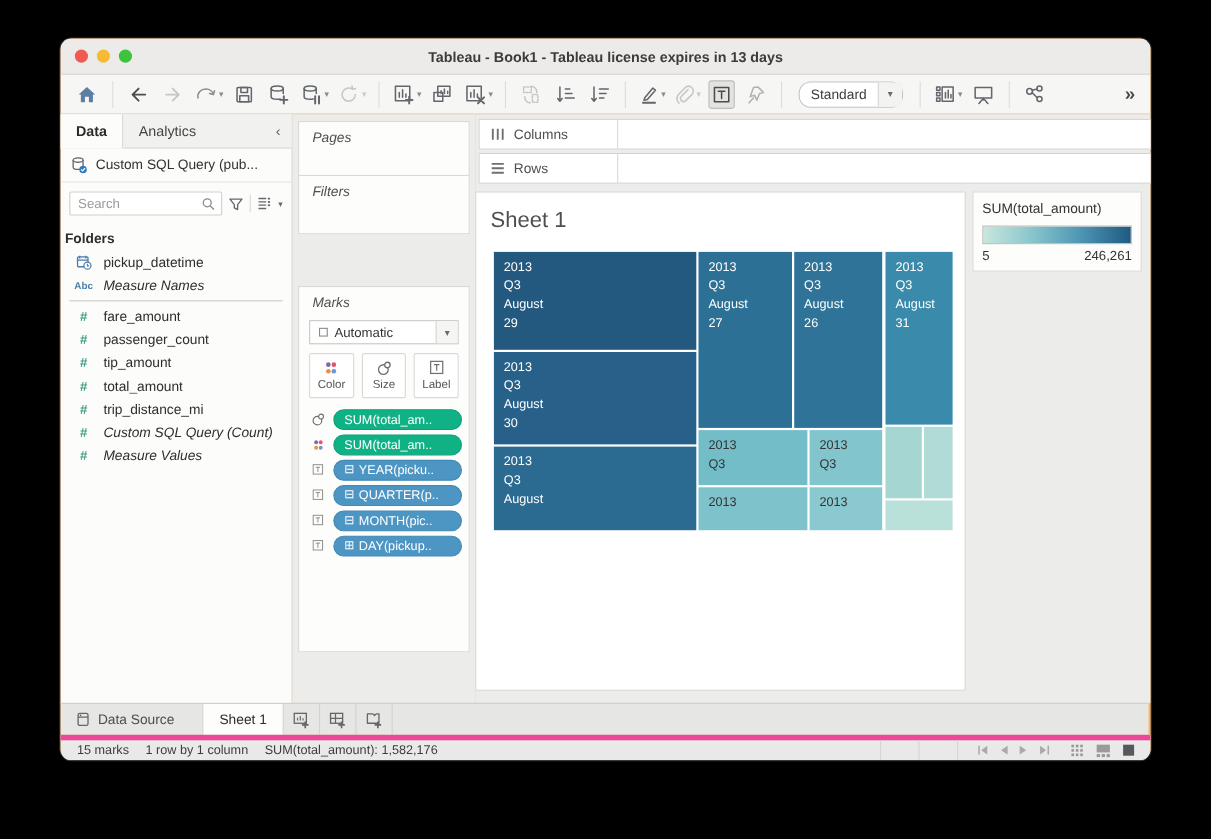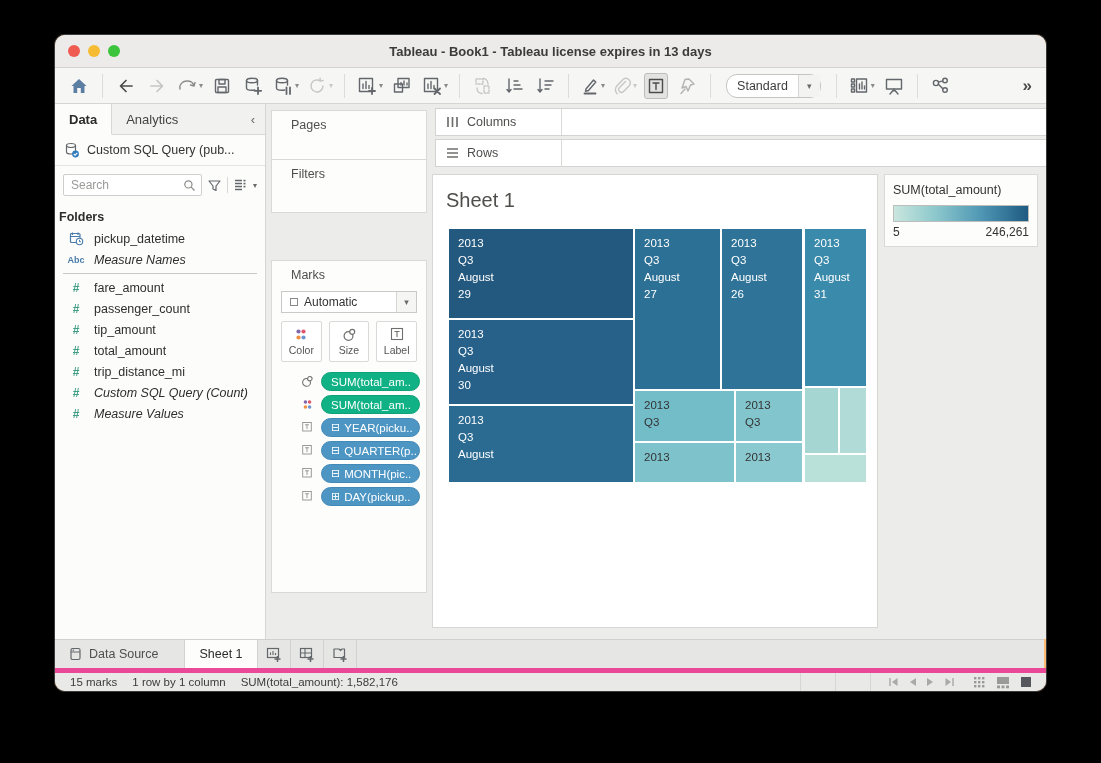--- a/index.html
+++ b/index.html
@@ -44,32 +44,32 @@
   .field-row{display:flex;align-items:center;height:21px;padding:0 6px 0 10px;gap:7px;}
   .ficon{width:22px;display:flex;justify-content:center;align-items:center;flex:0 0 22px;}
   .flabel{font-size:12.5px;color:#2e2e2e;white-space:nowrap;overflow:hidden;}
   .flabel.it{font-style:italic;}
   .num-glyph{color:#3f9e85;font-weight:bold;font-size:12px;}
   .abc-glyph{color:#4a7dab;font-weight:bold;font-size:9px;}
   .field-sep{height:1px;background:#c9c9c7;margin:3px 8px 3px 8px;}
   
   #cardscol{position:absolute;left:211px;top:0;width:166px;bottom:0;background:#ececea;}
   .card{position:absolute;left:5px;right:5px;background:#fdfdfc;border:1px solid #d9d9d7;}
-  .card .chead{font-size:12.5px;color:#4f4f4d;padding:7px 19px;}
+  .card .chead{font-size:12.5px;color:#4f4f4d;padding:7px 12px;font-style:italic;}
   #card-pages{top:6px;height:57px;}
   #card-filters{top:55px;height:54px;}
   #card-marks{top:156px;height:333px;}
   #marktype{display:flex;align-items:center;height:22px;border:1px solid #c9c9c7;margin:2px 9px 8px 9px;background:#fff;}
   #marktype .sq{width:8px;height:8px;border:1px solid #8a8a88;margin:0 6px 0 8px;}
   #marktype .mt-lbl{flex:1;font-size:12px;color:#333;}
   #marktype .mt-caret{width:20px;text-align:center;color:#6a6a68;font-size:9px;border-left:1px solid #d6d6d4;align-self:stretch;display:flex;align-items:center;justify-content:center;background:#f5f5f3;}
   .mbtn-row{display:flex;gap:7px;padding:0 9px;margin-bottom:8px;}
   .mbtn{width:44px;height:41px;border:1px solid #d9d9d7;border-radius:2px;background:#fff;display:flex;flex-direction:column;align-items:center;justify-content:center;gap:1px;}
   .mbtn .mlbl{font-size:10.5px;color:#555;}
-  .pill-row{display:flex;align-items:center;height:23px;padding:0 6px 0 7px;gap:4px;margin-left:18px;}
+  .pill-row{display:flex;align-items:center;height:23px;padding:0 6px 0 7px;gap:4px;}
   .pill-icon{width:20px;flex:0 0 20px;display:flex;justify-content:center;}
   .pill{height:19px;width:122px;border-radius:10px;display:flex;align-items:center;padding:0 9px;color:#fff;font-size:11.5px;white-space:nowrap;overflow:hidden;gap:4px;}
   .pill.measure{background:#10b285;border:1px solid #0ca278;}
   .pill.dimension{background:#4d96c4;border:1px solid #4189b7;}
   .pill .pfx{font-size:11px;line-height:1;position:relative;top:-0.5px;}
   
   #mainarea{position:absolute;left:377px;top:0;right:0;bottom:0;background:#ececea;}
   .shelf{position:absolute;left:3px;width:692px;height:28px;background:#fff;border:1px solid #d3d3d1;display:flex;}
   #shelf-cols{top:4px;}
   #shelf-rows{top:35px;}

